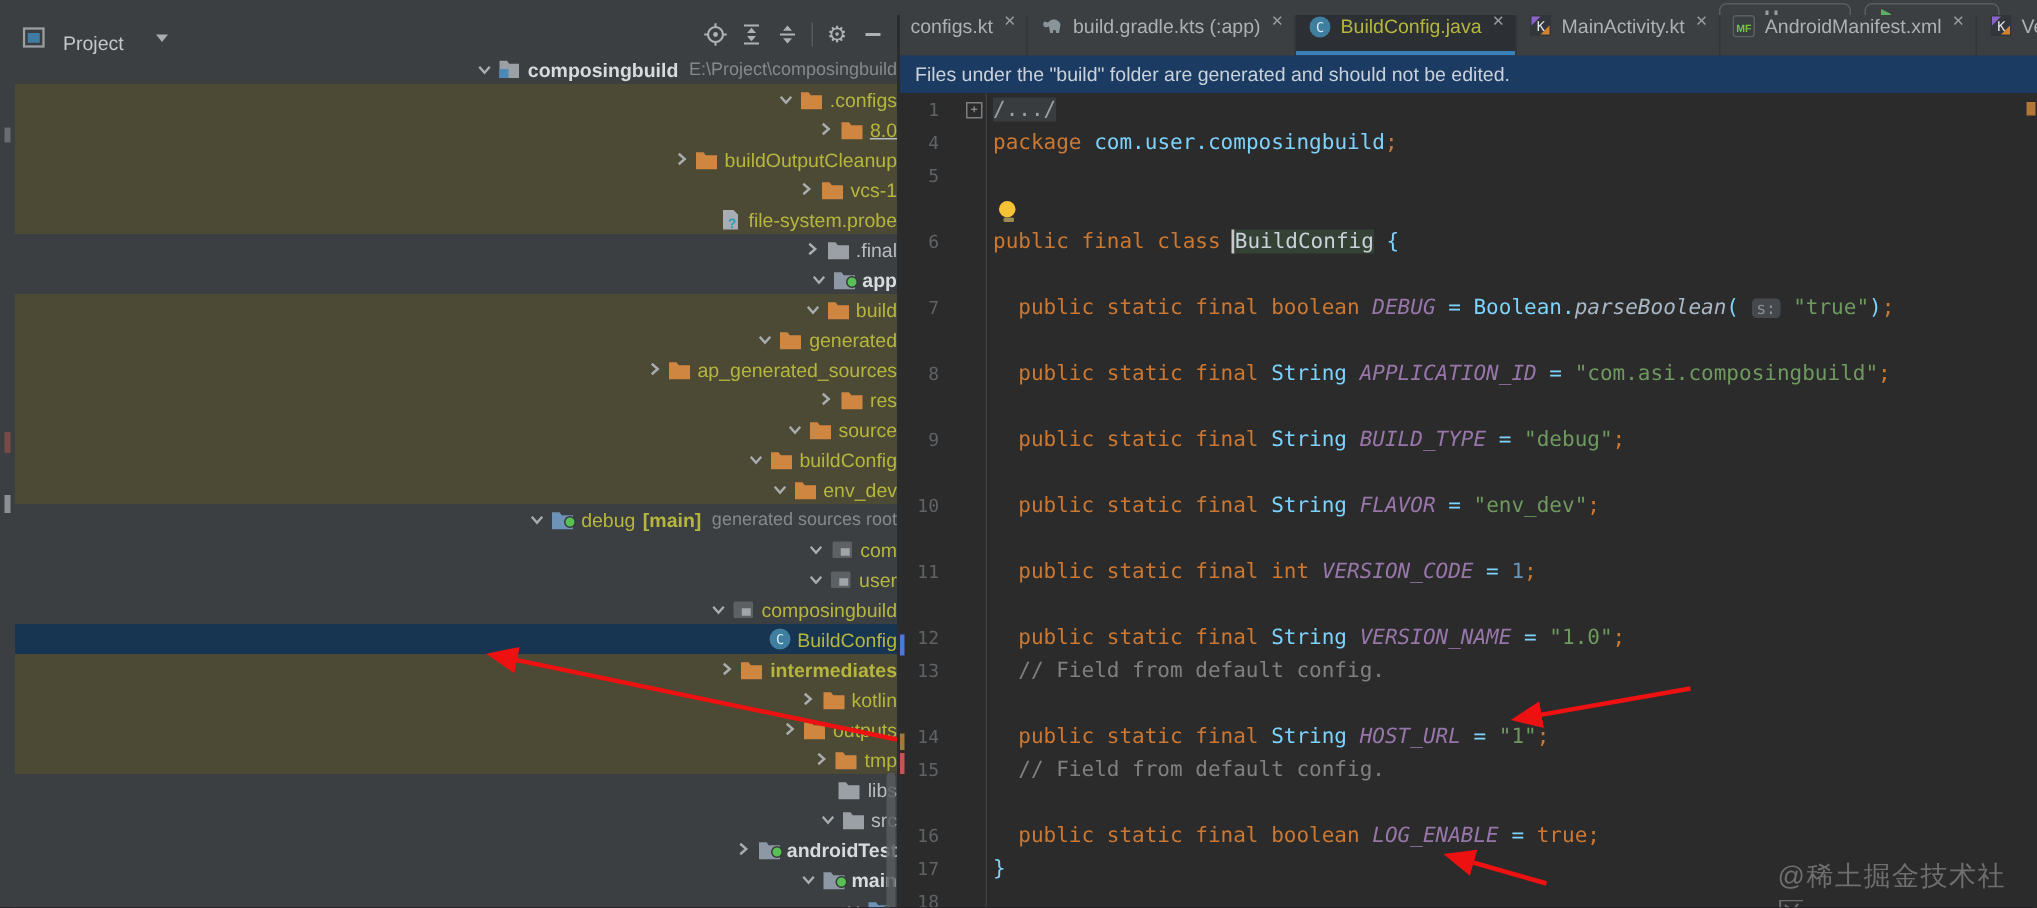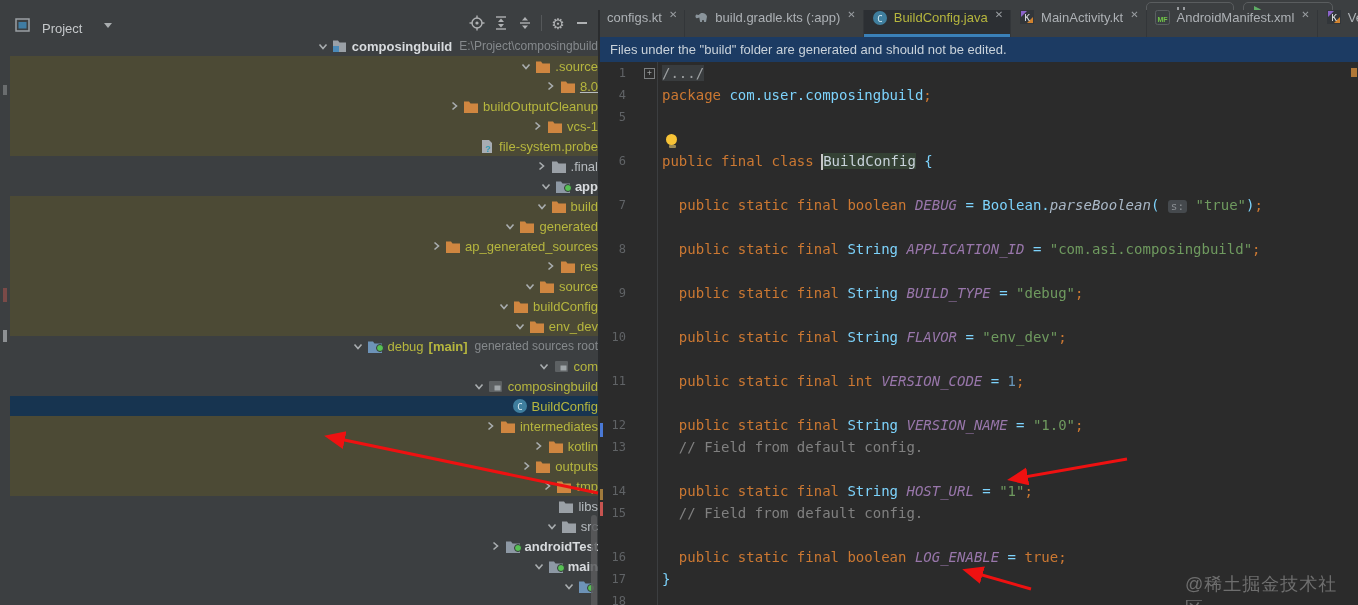--- a/index.html
+++ b/index.html
@@ -178,21 +178,21 @@
           <span class="chev">
             <svg width="10" height="9">
               <polyline points="1.5,2.5 5,6.5 8.5,2.5" stroke="#a9adaf" stroke-width="1.6" fill="none"></polyline>
             </svg>
           </span>
           <span class="ticon">
             <svg width="16" height="13" viewBox="0 0 16 13">
               <path d="M1 1.5h5l1.5 2H15v9.5H1z" fill="#cf8640"></path>
             </svg>
           </span>
-          <span class="lbl y">.source</span>
+          <span class="lbl y">.configs</span>
         </div>
         <div class="row olive" style="padding-left: 50px; text-decoration: underline;">
           <span class="chev">
             <svg width="9" height="10">
               <polyline points="2.5,1.5 6.5,5 2.5,8.5" stroke="#a9adaf" stroke-width="1.6" fill="none"></polyline>
             </svg>
           </span>
           <span class="ticon">
             <svg width="16" height="13" viewBox="0 0 16 13">
               <path d="M1 1.5h5l1.5 2H15v9.5H1z" fill="#cf8640"></path>
@@ -377,45 +377,59 @@
             </svg>
           </span>
           <span class="ticon">
             <svg width="15" height="14">
               <rect x="1" y="2" width="13" height="11" rx="1" fill="#5d6163"></rect>
               <rect x="6.5" y="6.5" width="6" height="5" fill="#9fa5a8"></rect>
             </svg>
           </span>
           <span class="lbl y">com</span>
         </div>
-        <div class="row" style="padding-left: 194px;">
+        <div class="row" style="padding-left: 176px;">
           <span class="chev">
             <svg width="10" height="9">
               <polyline points="1.5,2.5 5,6.5 8.5,2.5" stroke="#a9adaf" stroke-width="1.6" fill="none"></polyline>
             </svg>
           </span>
           <span class="ticon">
             <svg width="15" height="14">
               <rect x="1" y="2" width="13" height="11" rx="1" fill="#5d6163"></rect>
               <rect x="6.5" y="6.5" width="6" height="5" fill="#9fa5a8"></rect>
             </svg>
           </span>
+          <span class="lbl y">user</span>
+        </div>
+        <div class="row" style="padding-left: 194px;">
+          <span class="chev">
+            <svg width="10" height="9">
+              <polyline points="1.5,2.5 5,6.5 8.5,2.5" stroke="#a9adaf" stroke-width="1.6" fill="none"></polyline>
+            </svg>
+          </span>
+          <span class="ticon">
+            <svg width="15" height="14">
+              <rect x="1" y="2" width="13" height="11" rx="1" fill="#5d6163"></rect>
+              <rect x="6.5" y="6.5" width="6" height="5" fill="#9fa5a8"></rect>
+            </svg>
+          </span>
           <span class="lbl y">composingbuild</span>
         </div>
         <div class="row selected" style="padding-left: 212px;">
           <span class="chev"></span>
           <span class="ticon">
             <svg width="16" height="16">
               <circle cx="8" cy="8" r="7" fill="#3f7e9e"></circle>
               <text x="8" y="11.5" font-size="9" fill="#d8edf5" text-anchor="middle" font-family="monospace">C</text>
             </svg>
           </span>
           <span class="lbl y">BuildConfig</span>
         </div>
-        <div class="row olive" style="padding-left: 68px;">
+        <div class="row olive" style="padding-left: 68px; font-weight: bold;">
           <span class="chev">
             <svg width="9" height="10">
               <polyline points="2.5,1.5 6.5,5 2.5,8.5" stroke="#a9adaf" stroke-width="1.6" fill="none"></polyline>
             </svg>
           </span>
           <span class="ticon">
             <svg width="16" height="13" viewBox="0 0 16 13">
               <path d="M1 1.5h5l1.5 2H15v9.5H1z" fill="#cf8640"></path>
             </svg>
           </span>

